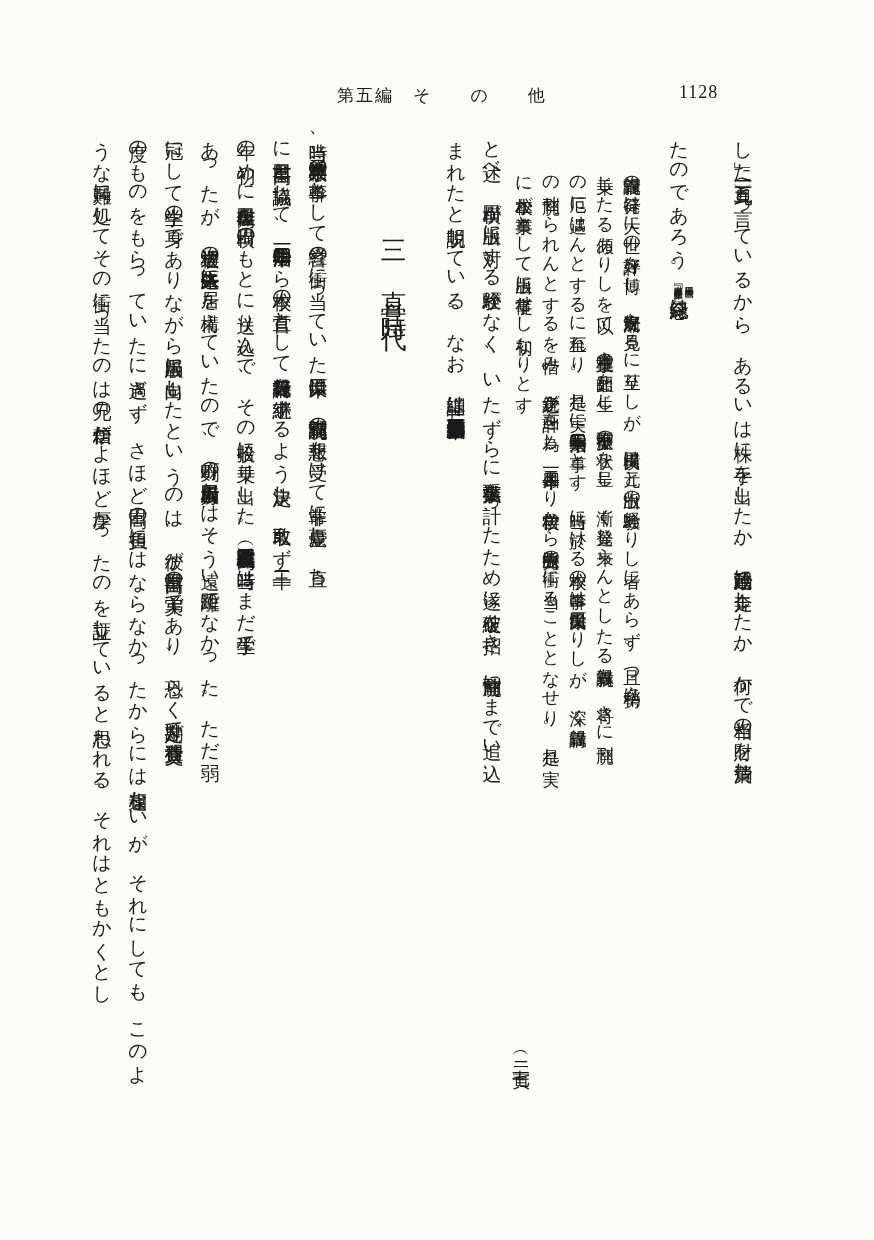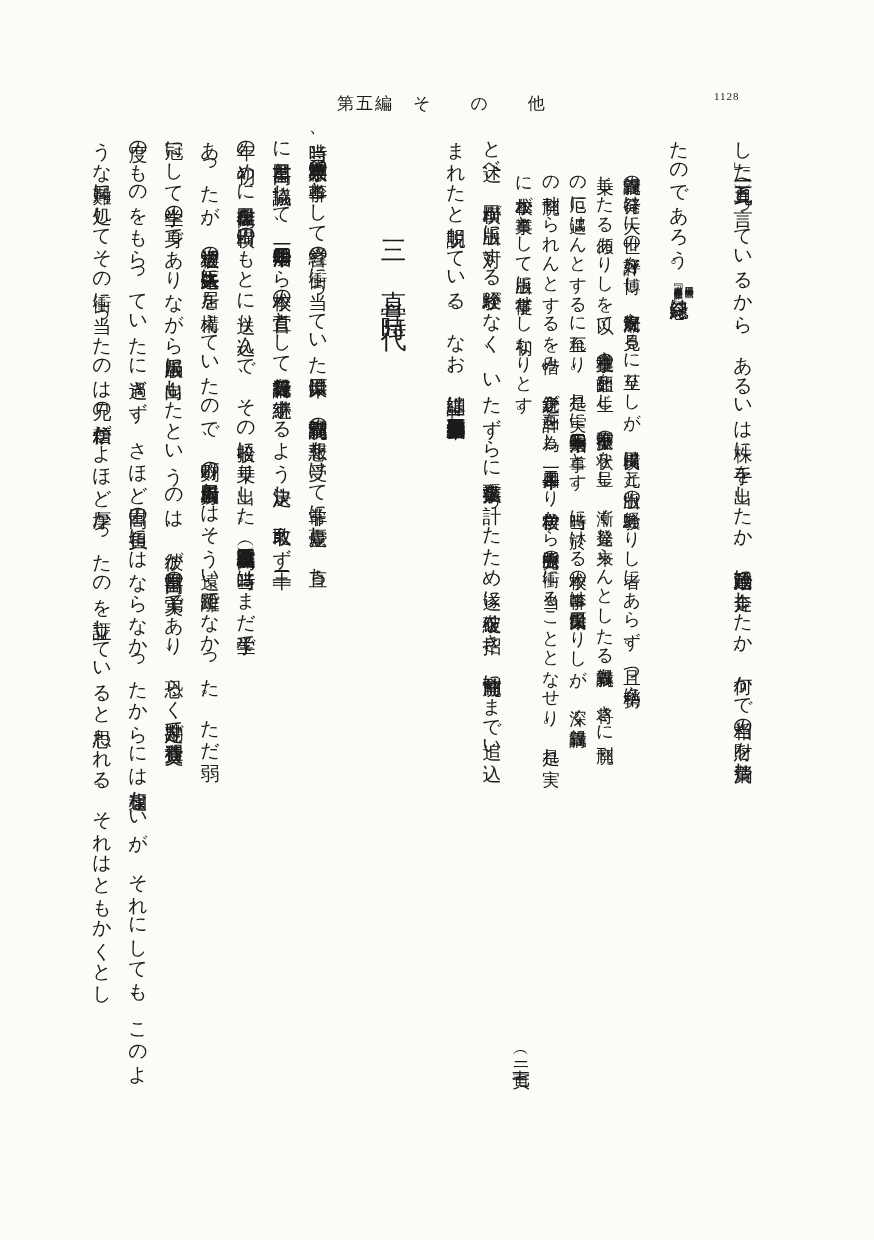--- a/index.html
+++ b/index.html
@@ -3,23 +3,23 @@
 <meta charset="utf-8">
 <style>
   html,body{margin:0;padding:0;}
   body{
     width:874px;height:1240px;position:relative;overflow:hidden;
     background:#fbfbf8;color:#1b1b1b;
     font-family:"Liberation Serif","DejaVu Serif",serif;
   }
   .page{position:absolute;inset:0;}
   
-  .running-head{position:absolute;top:92px;left:0;width:787px;height:24px;font-size:17px;}
+  .running-head{position:absolute;top:84px;left:0;width:787px;height:24px;font-size:17px;}
   .chapter{position:absolute;left:337px;top:0;letter-spacing:2px;white-space:pre;}
-  .folio{position:absolute;left:679px;top:-2px;font-size:11px;letter-spacing:1px;margin-left:35px;}
+  .folio{position:absolute;left:679px;top:-2px;font-size:18px;letter-spacing:1px;}
   
   .vtext{
     position:absolute;top:128px;right:99px;height:1035px;
     writing-mode:vertical-rl;text-orientation:mixed;
     font-size:19px;line-height:36px;
   }
   .vtext p{margin:0;white-space:pre-line;}
   .para-intro{line-height:64px;}
   .para-comment{line-height:36px;}
   .para-main{line-height:36px;}

